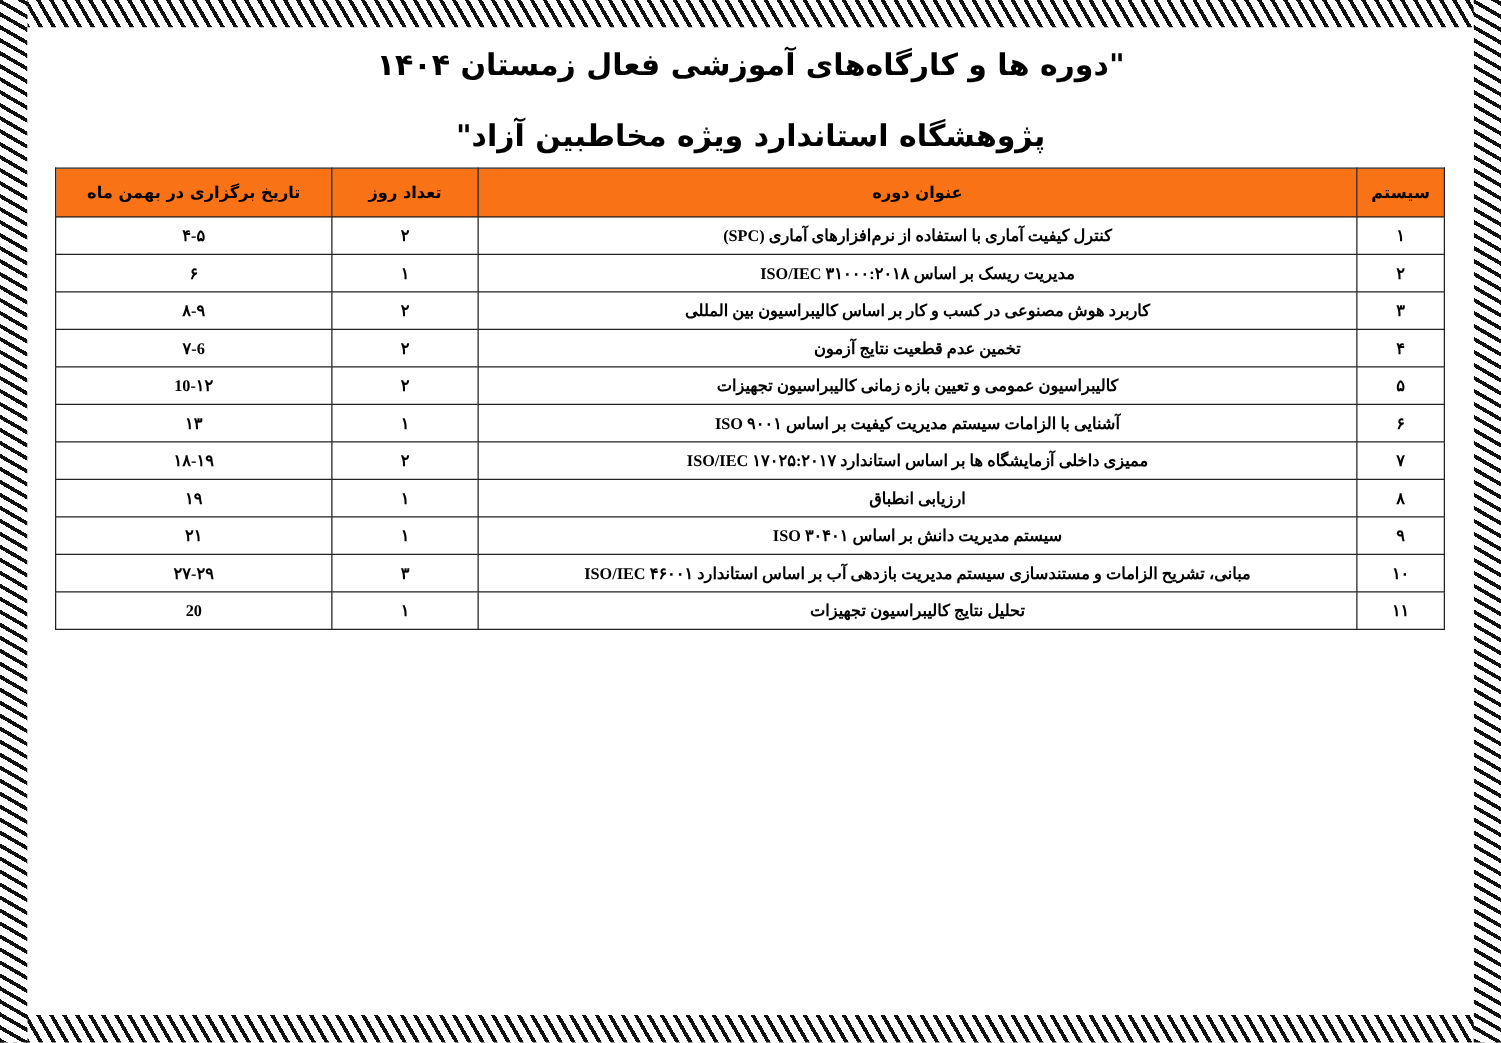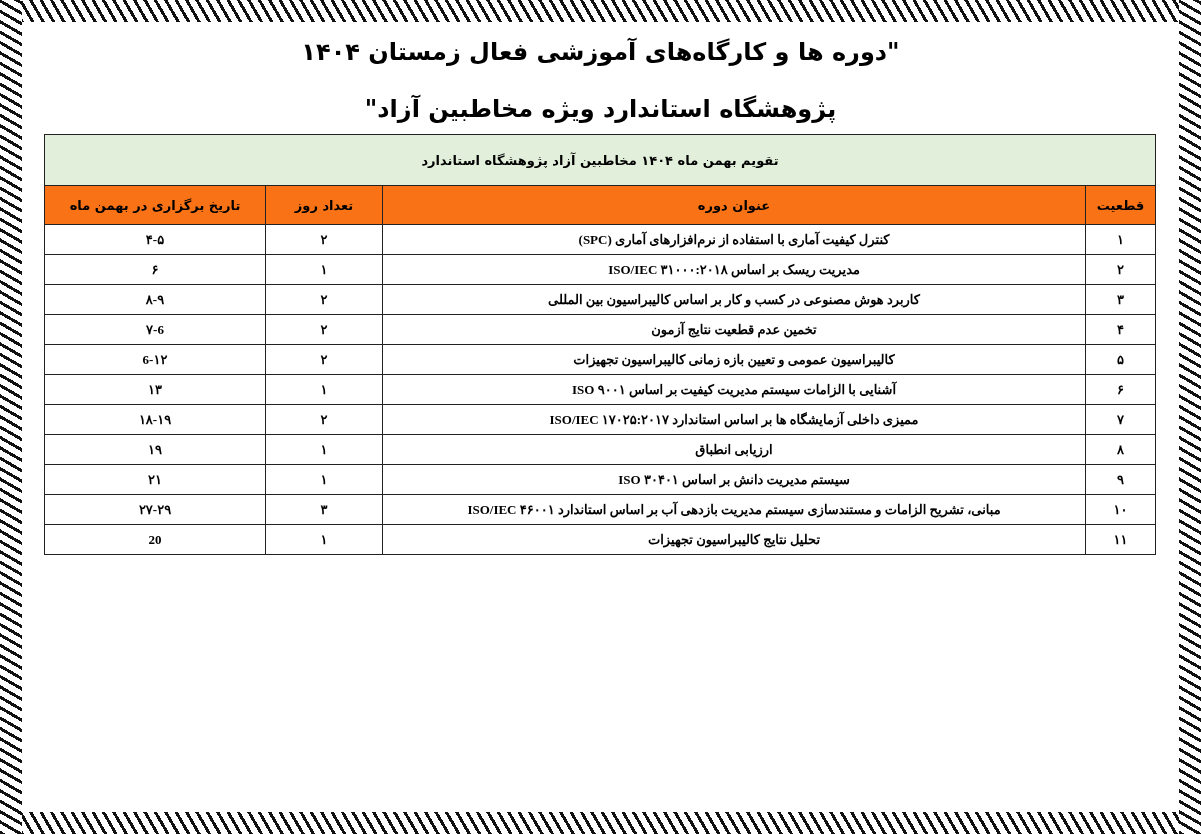--- a/index.html
+++ b/index.html
@@ -68,25 +68,22 @@
 <div class="title title-2">پژوهشگاه استاندارد ویژه مخاطبین آزاد"</div>
 
 <table class="schedule">
   <colgroup>
     <col class="c-num">
       <col class="c-title">
       <col class="c-days">
       <col class="c-date">
   </colgroup>
   <thead>
-    <tr class="caption-row">
-      <th colspan="4">تقویم بهمن ماه ۱۴۰۴ مخاطبین آزاد پژوهشگاه استاندارد</th>
-    </tr>
     <tr class="header-row">
-      <th>قطعیت</th>
+      <th>سیستم</th>
       <th>عنوان دوره</th>
       <th>تعداد روز</th>
       <th>تاریخ برگزاری در بهمن ماه</th>
     </tr>
   </thead>
   <tbody>
     <tr class="data-row">
       <td>۱</td>
       <td>کنترل کیفیت آماری با استفاده از نرم‌افزارهای آماری (SPC)</td>
       <td>۲</td>
@@ -107,21 +104,21 @@
     <tr class="data-row">
       <td>۴</td>
       <td>تخمین عدم قطعیت نتایج آزمون</td>
       <td>۲</td>
       <td>۷-6</td>
     </tr>
     <tr class="data-row">
       <td>۵</td>
       <td>کالیبراسیون عمومی و تعیین بازه زمانی کالیبراسیون تجهیزات</td>
       <td>۲</td>
-      <td>6-۱۲</td>
+      <td>10-۱۲</td>
     </tr>
     <tr class="data-row">
       <td>۶</td>
       <td>آشنایی با الزامات سیستم مدیریت کیفیت بر اساس ISO ۹۰۰۱</td>
       <td>۱</td>
       <td>۱۳</td>
     </tr>
     <tr class="data-row">
       <td>۷</td>
       <td>ممیزی داخلی آزمایشگاه ها بر اساس استاندارد  ISO/IEC ۱۷۰۲۵:۲۰۱۷</td>

